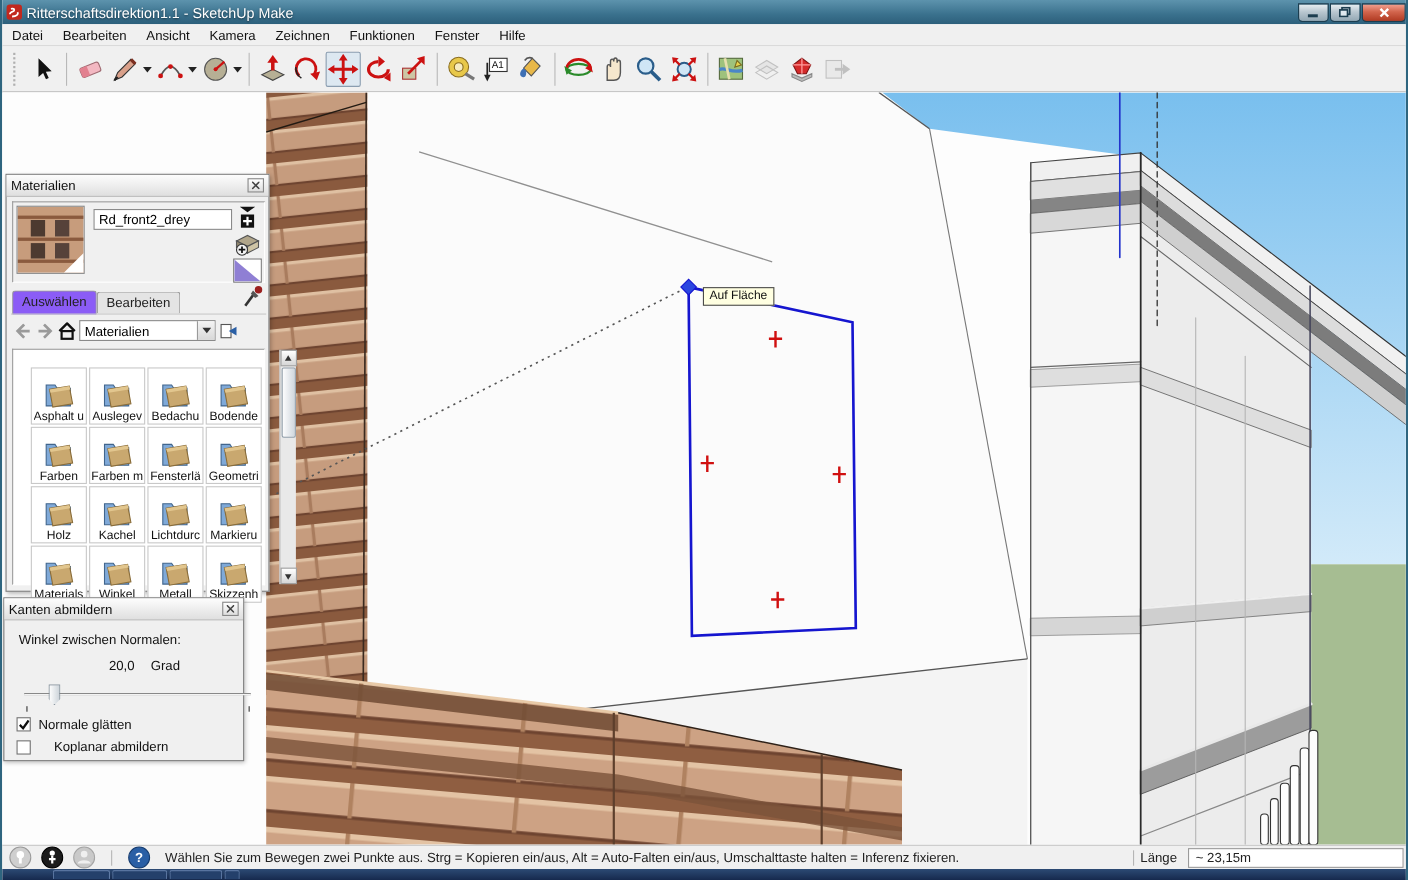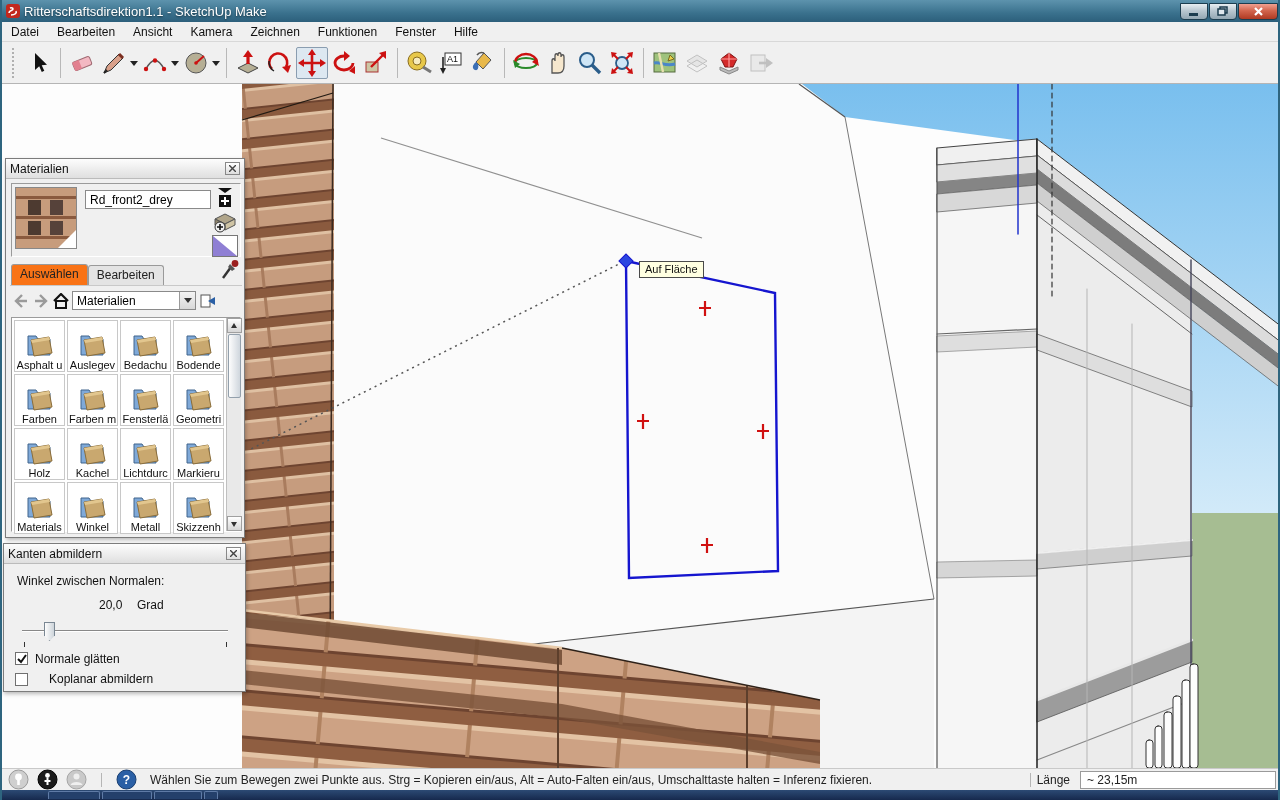--- a/index.html
+++ b/index.html
@@ -32,21 +32,21 @@
   #viewport{left:0;top:84px;width:1280px;height:684px;background:#fff;}
   #tooltip{background:#ffffe1;border:1px solid #4a4a4a;font-size:11px;padding:1px 5px 2px;color:#111;white-space:nowrap;}
   
   .panel{background:#f0f0f0;border:1px solid #7c7c7c;box-shadow:1px 2px 4px #0004;}
   .ptitle{height:20px;background:linear-gradient(#fdfdfd,#dfdfdf);border-bottom:1px solid #bbb;
     display:flex;align-items:center;font-size:12px;color:#111;padding:0 4px;}
   .pclose{margin-left:auto;width:15px;height:13px;border:1px solid #888;background:linear-gradient(#fff,#ddd);
     display:flex;align-items:center;justify-content:center;}
   .inset{border:1px solid #9b9b9b;border-right-color:#fff;border-bottom-color:#fff;background:#fff;}
   .tab{font-size:12px;padding:2px 8px 3px;border:1px solid #9a9a9a;border-bottom:none;border-radius:3px 3px 0 0;background:#e4e4e4;color:#222;}
-  .tab.on{background:#f97316;position:relative;top:1px;padding-bottom:5px;}
+  .tab.on{background:#8b5cf6;position:relative;top:1px;padding-bottom:5px;}
   .navbtn{width:17px;height:17px;display:flex;align-items:center;justify-content:center;}
   .combo{height:19px;background:#fff;border:1px solid #8a8a8a;display:flex;align-items:center;font-size:12px;}
   .combo .cbtn{margin-left:auto;width:16px;height:100%;background:linear-gradient(#f4f4f4,#d8d8d8);border-left:1px solid #9a9a9a;display:flex;align-items:center;justify-content:center;}
   .tri-d{border:4px solid transparent;border-top:5px solid #333;margin-top:4px;}
   .tri-u{border:4px solid transparent;border-bottom:5px solid #333;margin-bottom:4px;}
   .cell{width:51px;height:52px;border:1px solid #c8c8c8;background:#fff;display:flex;flex-direction:column;align-items:center;justify-content:flex-end;overflow:hidden;}
   .cell span{font-size:11px;color:#111;white-space:nowrap;overflow:hidden;max-width:47px;}
   .grid{display:grid;grid-template-columns:repeat(4,51px);grid-auto-rows:52px;gap:2px;}
   .sb{width:15px;background:#e9e9e9;border-left:1px solid #c0c0c0;display:flex;flex-direction:column;align-items:center;}
   .sbtn{width:15px;height:15px;background:linear-gradient(#fff,#d6d6d6);border:1px solid #a0a0a0;display:flex;align-items:center;justify-content:center;}
@@ -472,21 +472,21 @@
         </div>
         <div class="navbtn">
             <svg width="16" height="16">
               <rect x="1" y="2" width="9" height="12" fill="#fff" stroke="#555"></rect>
               <polygon points="8,8 15,4 15,12" fill="#2a5fa5"></polygon>
             </svg>
           </div>
       </div>
 
       <div class="abs inset" style="left:5px;top:158px;width:230px;height:215px;display:flex">
-        <div class="grid" style="padding:2px">
+        <div class="grid" style="padding:16px">
 
             <div class="cell">
               <svg width="30" height="28">
                 <polygon points="3,5 11,5 13,8 25,8 25,24 3,24" fill="#7fa9d8" stroke="#41658c"></polygon>
                 <polygon points="6,9 24,6 27,22 9,25" fill="#c9a86f" stroke="#8a6d3a"></polygon>
                 <polygon points="6,9 24,6 25,9 7,12" fill="#e2c68e"></polygon>
               </svg>
               <span>Asphalt u</span>
             </div>
 
@@ -631,21 +631,21 @@
             </div>
           <div class="sthumb"></div>
           <div class="sbtn" style="margin-top:auto">
               <i class="tri-d" style="border-width:3px;border-top-width:5px"></i>
             </div>
         </div>
       </div>
     </div>
 
     
-    <div class="abs panel" style="left:1px;top:459px;width:243px;height:149px">
+    <div class="abs panel" style="left:1px;top:459px;width:219px;height:149px">
       <div class="ptitle">
         <span>Kanten abmildern</span>
         <div class="pclose">
             <svg width="7" height="7">
               <path d="M0 0 L7 7 M7 0 L0 7" stroke="#444" stroke-width="1.4"></path>
             </svg>
           </div>
       </div>
       <div class="abs lbl" style="left:13px;top:30px">Winkel zwischen Normalen:</div>
       <div class="abs lbl" style="left:95px;top:54px">20,0</div>

